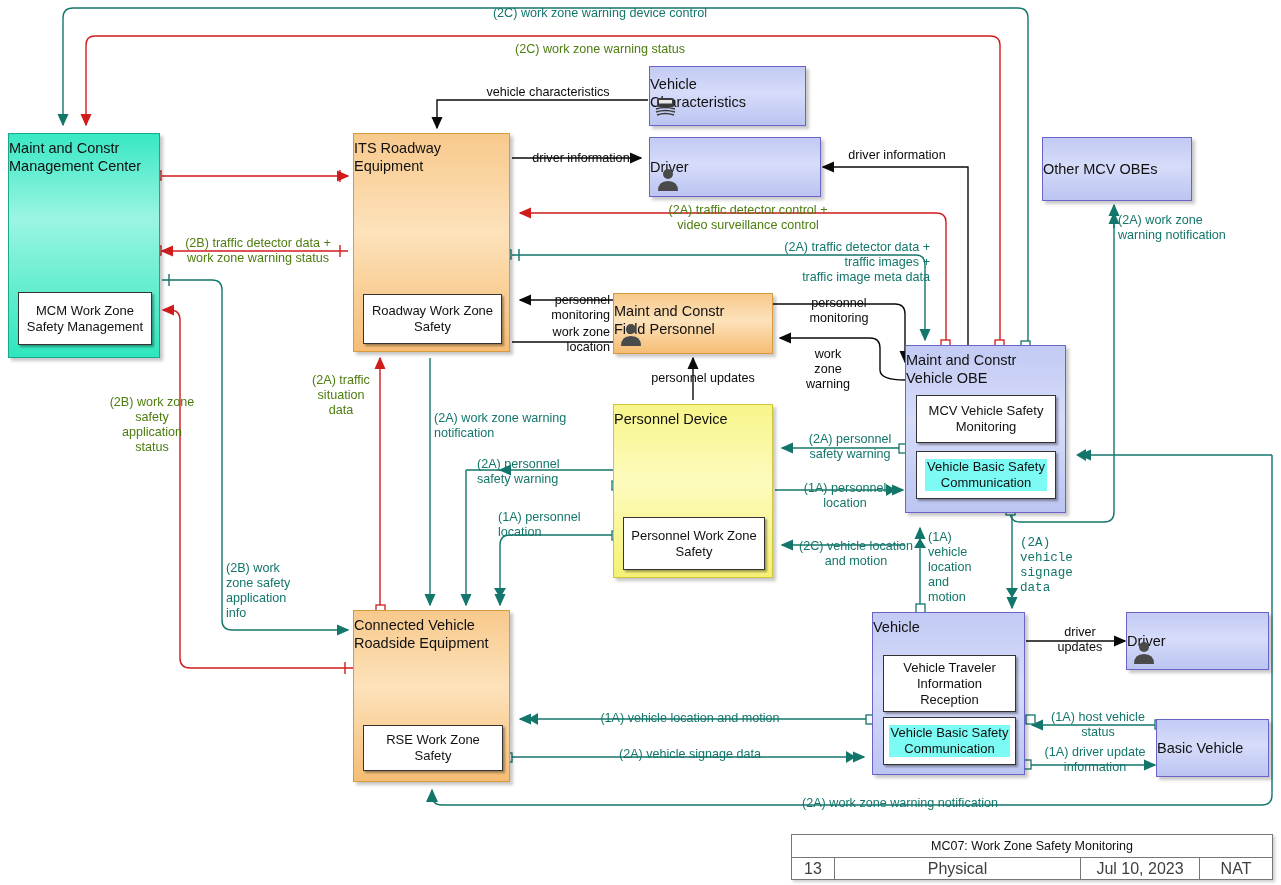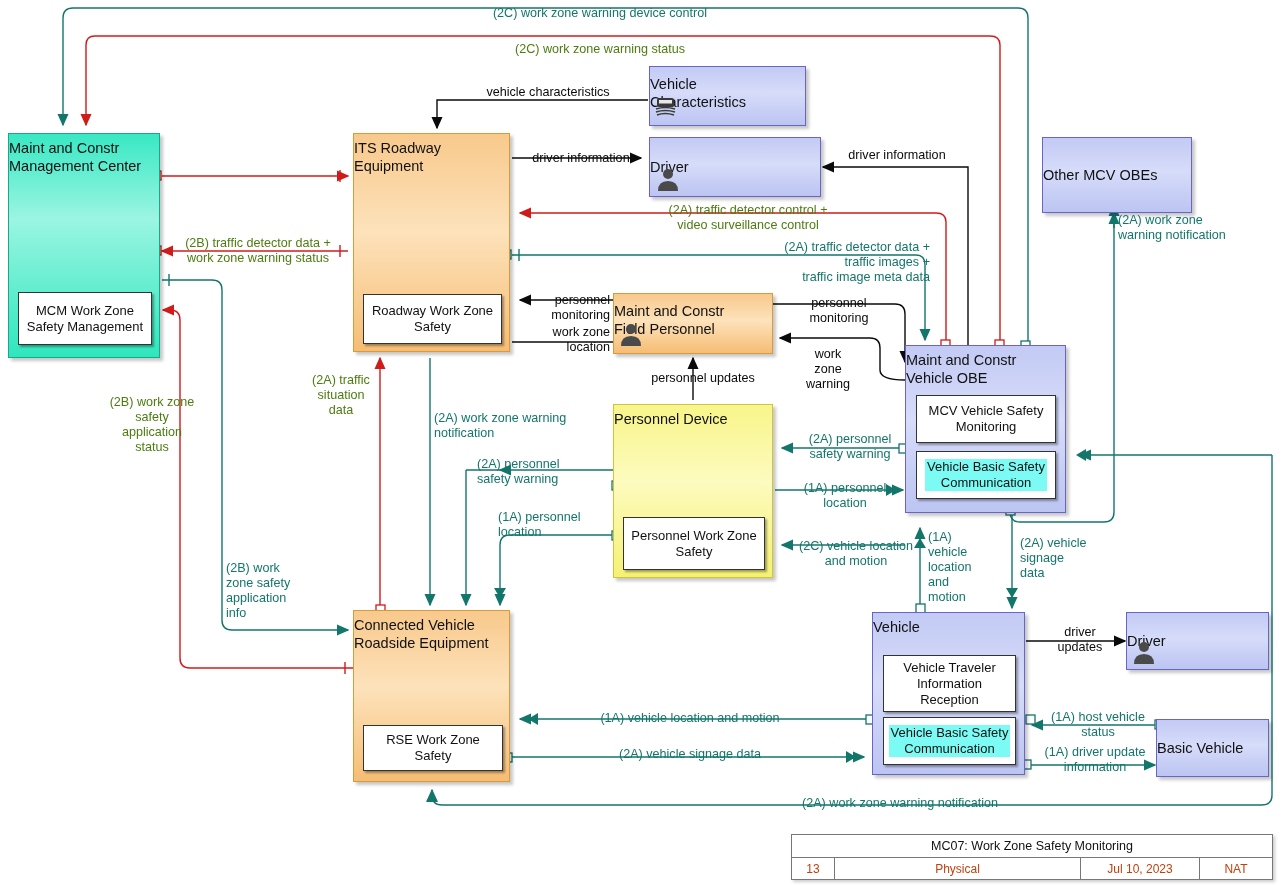--- a/index.html
+++ b/index.html
@@ -30,21 +30,21 @@
   .rt{text-align:right;}
 
   .person-icon{position:absolute;width:26px;height:26px;}
   .veh-icon{position:absolute;width:26px;height:26px;}
 
   .legend{position:absolute;left:791px;top:834px;width:482px;height:46px;
           border:1.2px solid #777;background:#fff;box-sizing:border-box;
           box-shadow:2px 2px 3px rgba(0,0,0,.2);}
   .legend .row1{height:22px;border-bottom:1.2px solid #777;display:flex;align-items:center;
                 justify-content:center;font-size:12.5px;color:#111;}
-  .legend .row2{height:22px;display:flex;align-items:center;font-size:12px;color:#c2410c;}
+  .legend .row2{height:22px;display:flex;align-items:center;font-size:16px;color:#404040;}
   .legend .c{display:flex;align-items:center;justify-content:center;height:100%;}
   .legend .c1{width:42px;border-right:1.2px solid #777;}
   .legend .c2{flex:1;border-right:1.2px solid #777;}
   .legend .c3{width:118px;border-right:1.2px solid #777;}
   .legend .c4{width:72px;}
 </style>
 </head>
 <body>
 
 <div id="stage">
@@ -209,21 +209,21 @@
   </div>
 
   <div class="node n-vehicle small" style="left:649px;top:137px;width:172px;height:60px;">
     <div class="title">Driver</div>
     <svg class="person-icon" style="left:5px;top:28px;" viewBox="0 0 26 26">
       <circle cx="13" cy="8" r="5" fill="#4a4a4a"></circle>
       <path d="M3,25 q0,-10 10,-10 q10,0 10,10 z" fill="#4a4a4a"></path>
     </svg>
   </div>
 
-  <div class="node n-vehicle small" style="left:1042px;top:137px;width:150px;height:76px;">
+  <div class="node n-vehicle small" style="left:1042px;top:137px;width:150px;height:64px;">
     <div class="title">Other MCV OBEs</div>
   </div>
 
   <div class="node n-field" style="left:613px;top:293px;width:160px;height:61px;">
     <div class="title" style="white-space:pre-line;top:8px;">Maint and Constr
 Field Personnel</div>
     <svg class="person-icon" style="left:4px;top:27px;" viewBox="0 0 26 26">
       <circle cx="13" cy="8" r="5" fill="#4a4a4a"></circle>
       <path d="M3,25 q0,-10 10,-10 q10,0 10,10 z" fill="#4a4a4a"></path>
     </svg>
@@ -347,21 +347,21 @@
 location</div>
 
   <div class="label lbl-green ctr" style="left:786px;top:539px;width:140px;white-space:pre-line;">(2C) vehicle location
 and motion</div>
 
   <div class="label lbl-green" style="left:928px;top:530px;width:66px;white-space:pre-line;">(1A) vehicle
 location
 and
 motion</div>
 
-  <div class="label lbl-green" style="left:1020px;top:536px;width:86px;white-space:pre-line;">(2A) vehicle
+  <div class="label lbl-green" style="left:1020px;top:536px;width:86px;white-space:pre-line;font-family:Liberation Mono, monospace;">(2A) vehicle
 signage
 data</div>
 
   <div class="label lbl-green" style="left:226px;top:561px;width:110px;white-space:pre-line;">(2B) work
 zone safety
 application
 info</div>
 
   <div class="label lbl-black ctr" style="left:1040px;top:625px;width:80px;white-space:pre-line;">driver
 updates</div>

